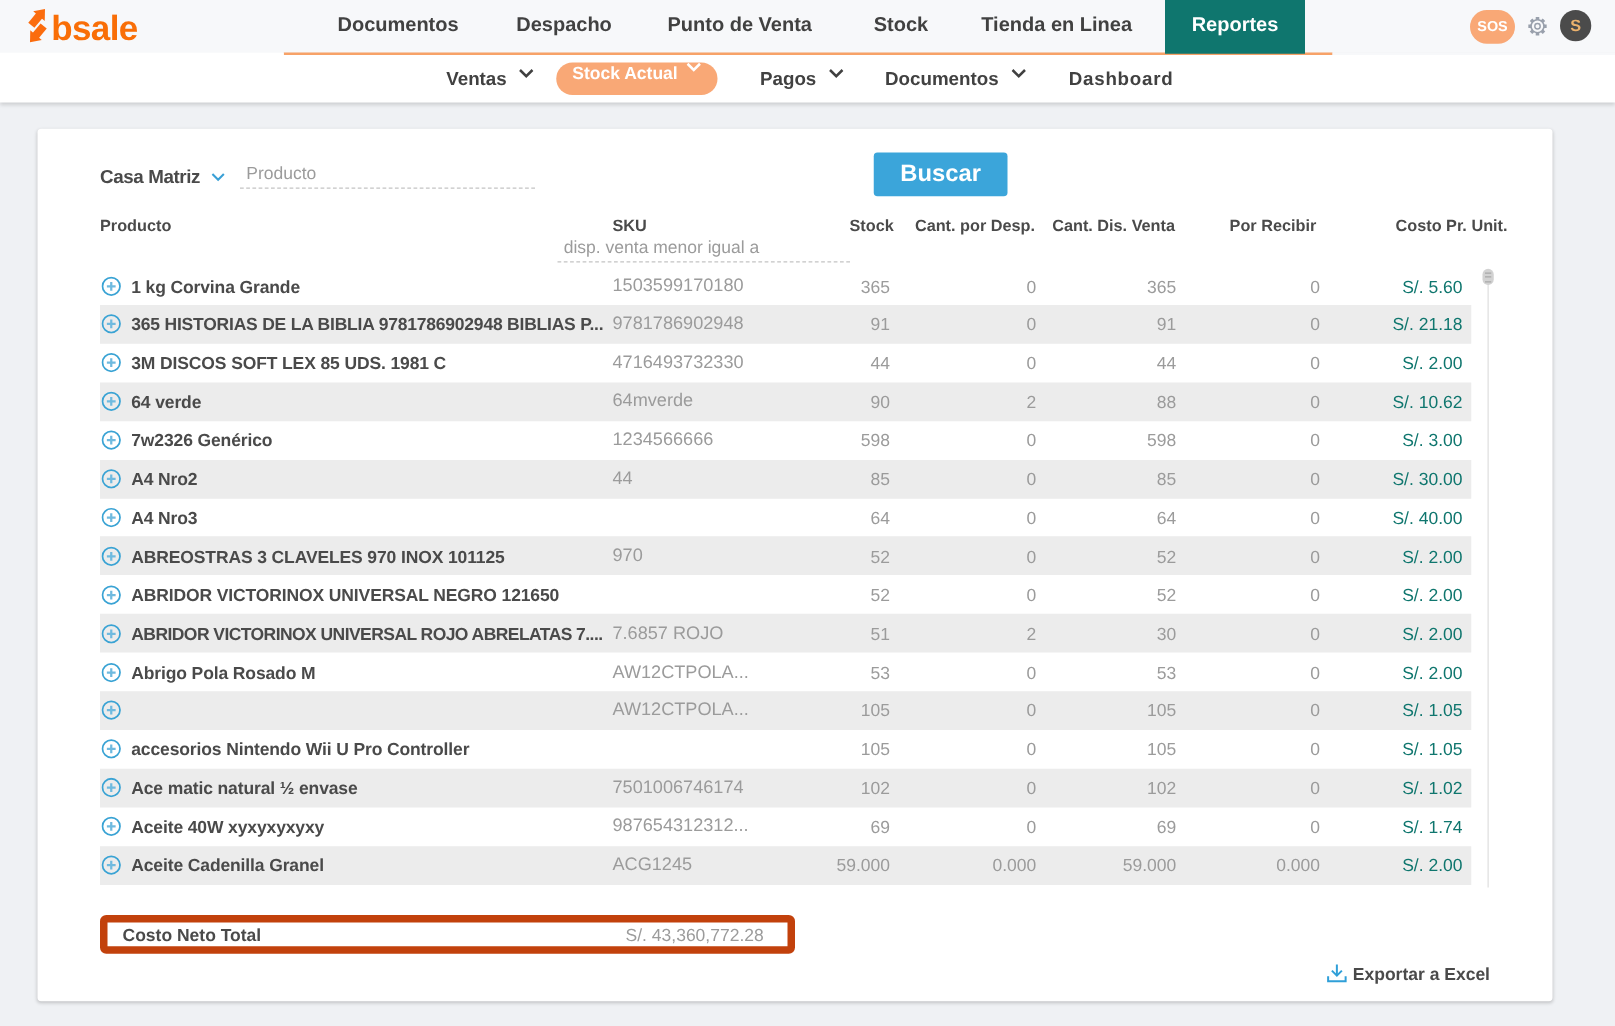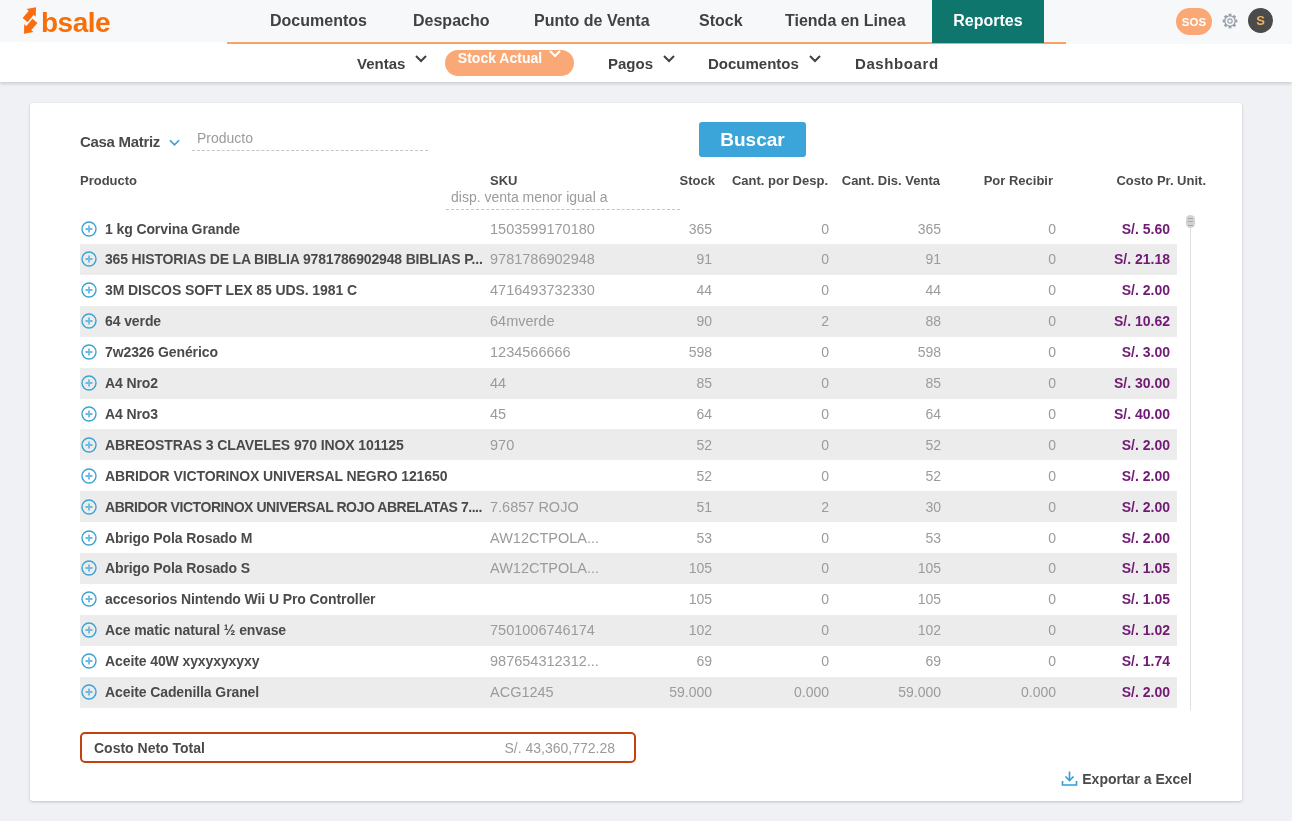--- a/index.html
+++ b/index.html
@@ -55,32 +55,32 @@
 .row.odd { background:#ececec; }
 .cell { position:absolute; top:0; height:31px; display:flex; align-items:center; font-size:14px; }
 .c-ico { left:1px; width:16px; }
 .c-prod { left:25px; width:378px; font-weight:bold; color:#4a4a4a; overflow:hidden; white-space:nowrap; letter-spacing:-0.1px; }
 .c-sku { left:410px; width:175px; color:#9b9b9b; font-size:14.5px; }
 .c-n { color:#9b9b9b; justify-content:flex-end; }
 .c-stock { left:552px; width:80px; }
 .c-cpd { left:669px; width:80px; }
 .c-cdv { left:781px; width:80px; }
 .c-pr { left:896px; width:80px; }
-.c-costo { left:1010px; width:80px; justify-content:flex-end; font-weight:bold; color:#701a75; }
+.c-costo { left:1010px; width:80px; justify-content:flex-end; font-weight:normal; color:#0f766e; }
 .h-prod { position:absolute; left:50px; }
 .h-sku { position:absolute; left:460px; }
 .h-r { position:absolute; text-align:right; }
 
 
 .sb-track { position:absolute; left:1160px; top:113px; width:1px; height:494px; background:#e0e0e0; }
 .sb-thumb { position:absolute; left:1156px; top:112px; width:9px; height:13px; border-radius:4.5px; background:#d2d2d2; }
 .sb-thumb i { display:block; height:1px; background:#a8a8a8; margin:2.6px 2px 0 2px; }
 
 
-.total { position:absolute; left:50px; top:629px; width:556px; height:31px; border:2px solid #c2410c; border-radius:5px; display:flex; align-items:center; }
+.total { position:absolute; left:50px; top:629px; width:556px; height:31px; border:6px solid #c2410c; border-radius:5px; display:flex; align-items:center; }
 .total .t1 { font-weight:bold; color:#4a4a4a; font-size:14px; margin-left:12px; }
 .total .t2 { margin-left:auto; margin-right:19px; color:#9b9b9b; font-size:14px; }
 .export { position:absolute; right:50px; top:667px; display:flex; align-items:center; color:#4a4a4a; font-weight:bold; font-size:14px; }
 .export svg { margin-right:4px; }
 .chev { display:inline-block; }
 </style>
 </head>
 <body>
 
 <div class="topbar"></div>
@@ -256,21 +256,20 @@
   <span class="cell c-costo">S/. 30.00</span>
       </div>
 <div class="row " style="top:185.4px">
   <span class="cell c-ico">
           <svg width="16" height="16" viewBox="0 0 16 16">
             <circle cx="8" cy="8" r="7" fill="none" stroke="#3aa3d4" stroke-width="1.4"></circle>
             <path d="M8 4.5 V11.5 M4.5 8 H11.5" stroke="#6fbadf" stroke-width="1.8" fill="none"></path>
           </svg>
         </span>
   <span class="cell c-prod">A4 Nro3</span>
-  <span class="cell c-sku">45</span>
   <span class="cell c-n c-stock">64</span>
   <span class="cell c-n c-cpd">0</span>
   <span class="cell c-n c-cdv">64</span>
   <span class="cell c-n c-pr">0</span>
   <span class="cell c-costo">S/. 40.00</span>
       </div>
 <div class="row odd" style="top:216.3px">
   <span class="cell c-ico">
           <svg width="16" height="16" viewBox="0 0 16 16">
             <circle cx="8" cy="8" r="7" fill="none" stroke="#3aa3d4" stroke-width="1.4"></circle>
@@ -329,21 +328,20 @@
   <span class="cell c-n c-pr">0</span>
   <span class="cell c-costo">S/. 2.00</span>
       </div>
 <div class="row odd" style="top:339.9px">
   <span class="cell c-ico">
           <svg width="16" height="16" viewBox="0 0 16 16">
             <circle cx="8" cy="8" r="7" fill="none" stroke="#3aa3d4" stroke-width="1.4"></circle>
             <path d="M8 4.5 V11.5 M4.5 8 H11.5" stroke="#6fbadf" stroke-width="1.8" fill="none"></path>
           </svg>
         </span>
-  <span class="cell c-prod">Abrigo Pola Rosado S</span>
   <span class="cell c-sku">AW12CTPOLA...</span>
   <span class="cell c-n c-stock">105</span>
   <span class="cell c-n c-cpd">0</span>
   <span class="cell c-n c-cdv">105</span>
   <span class="cell c-n c-pr">0</span>
   <span class="cell c-costo">S/. 1.05</span>
       </div>
 <div class="row " style="top:370.8px">
   <span class="cell c-ico">
           <svg width="16" height="16" viewBox="0 0 16 16">

